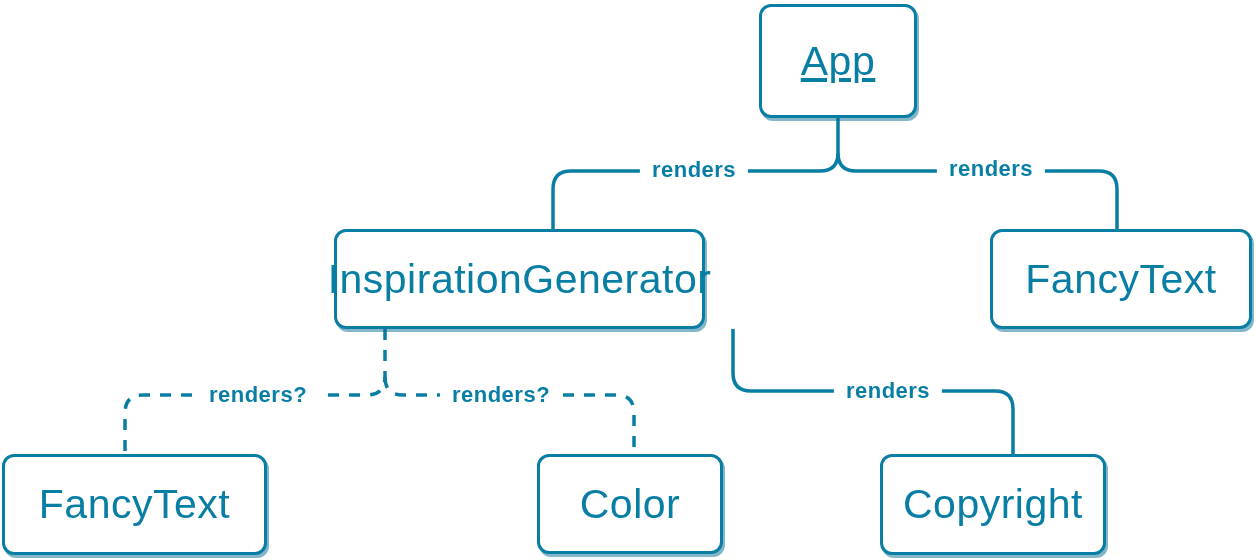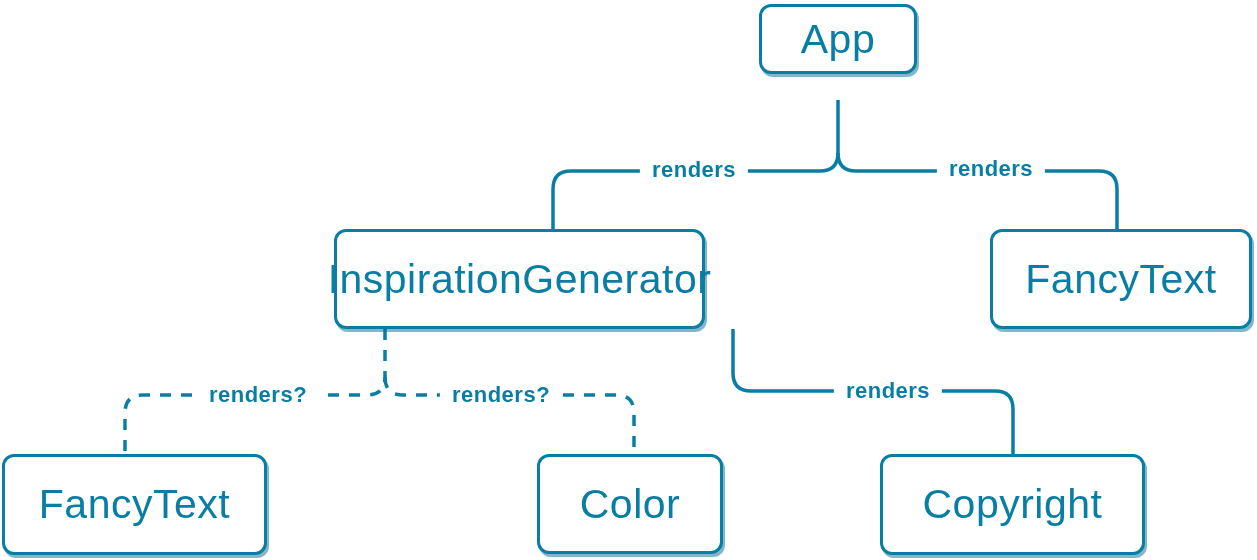--- a/index.html
+++ b/index.html
@@ -75,37 +75,37 @@
   <span class="edge-label" style="left:694px; top:170px;">renders</span>
 
   <span class="edge-label" style="left:991px; top:169px;">renders</span>
 
   <span class="edge-label" style="left:258px; top:395px;">renders?</span>
 
   <span class="edge-label" style="left:501px; top:395px;">renders?</span>
 
   <span class="edge-label" style="left:888px; top:391px;">renders</span>
 
-  <div class="node" style="left:759px; top:4px; width:158px; height:70px;">
+  <div class="node" style="left:759px; top:4px; width:158px; height:114px;text-decoration:underline;">
     <span>App</span>
   </div>
 
   <div class="node" style="left:334px; top:229px; width:371px; height:100px;">
     <span>InspirationGenerator</span>
   </div>
 
   <div class="node" style="left:990px; top:229px; width:262px; height:100px;">
     <span>FancyText</span>
   </div>
 
   <div class="node" style="left:2px; top:454px; width:265px; height:101px;">
     <span>FancyText</span>
   </div>
 
   <div class="node" style="left:537px; top:454px; width:186px; height:100px;">
     <span>Color</span>
   </div>
 
-  <div class="node" style="left:880px; top:454px; width:265px; height:101px;">
+  <div class="node" style="left:880px; top:454px; width:226px; height:101px;">
     <span>Copyright</span>
   </div>
 
 </div>
 
 </body></html>

